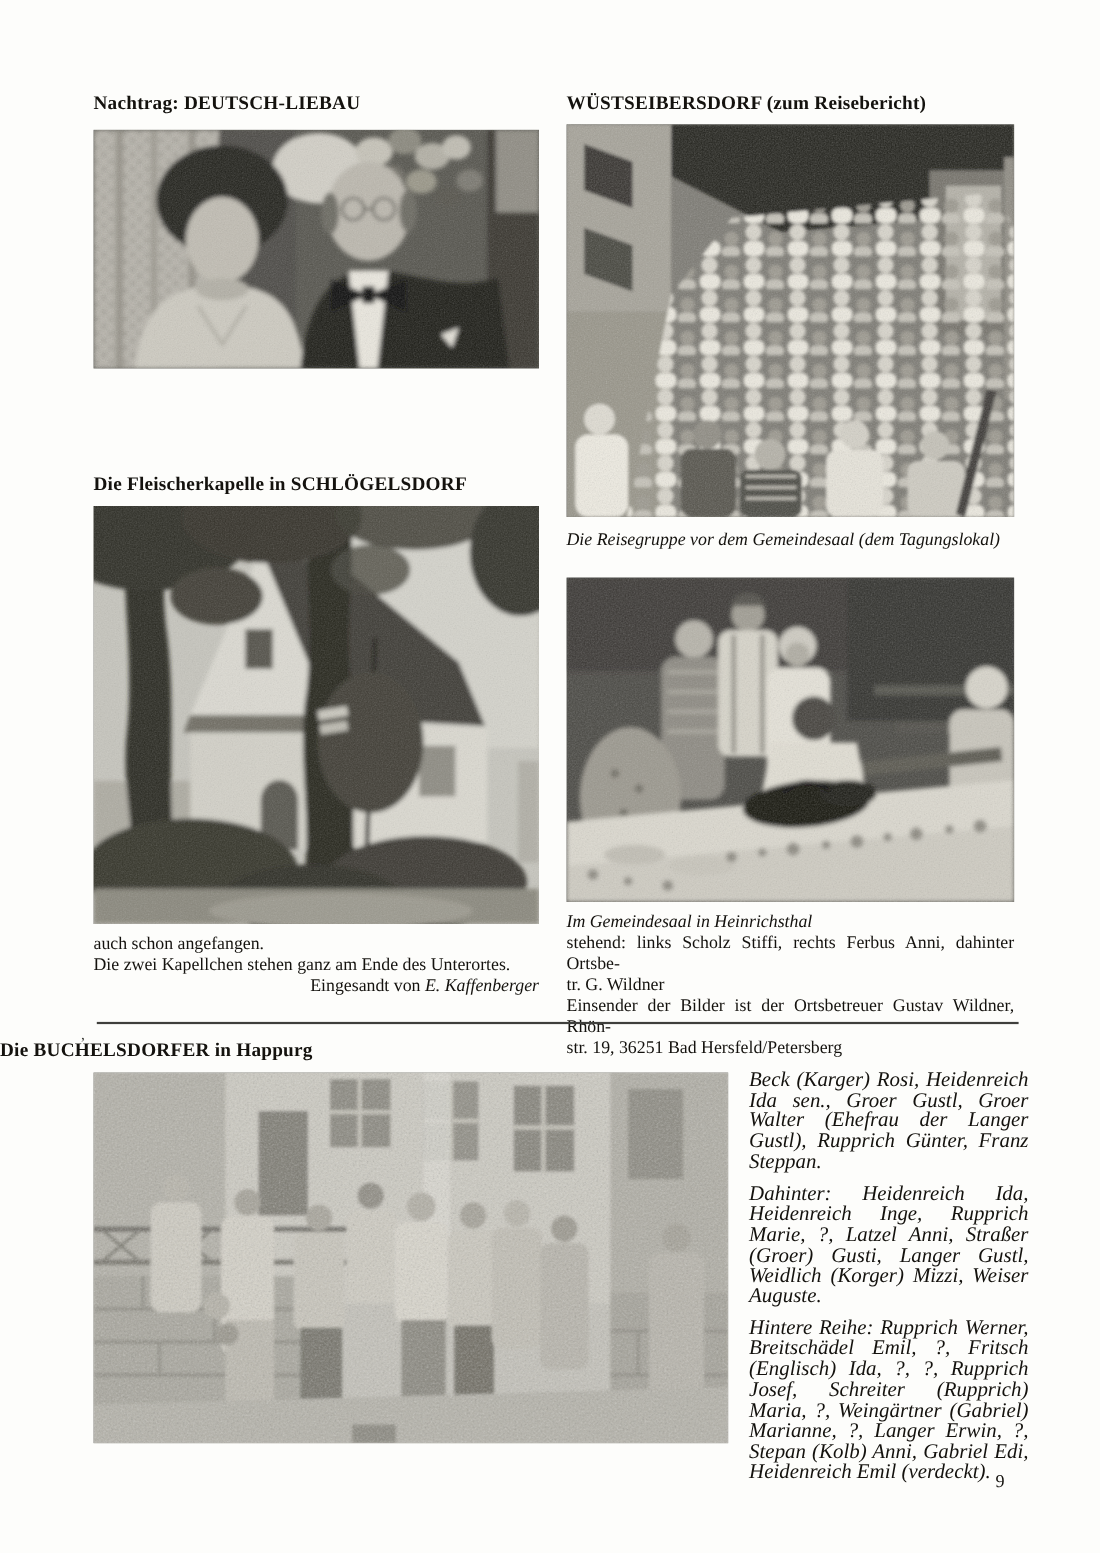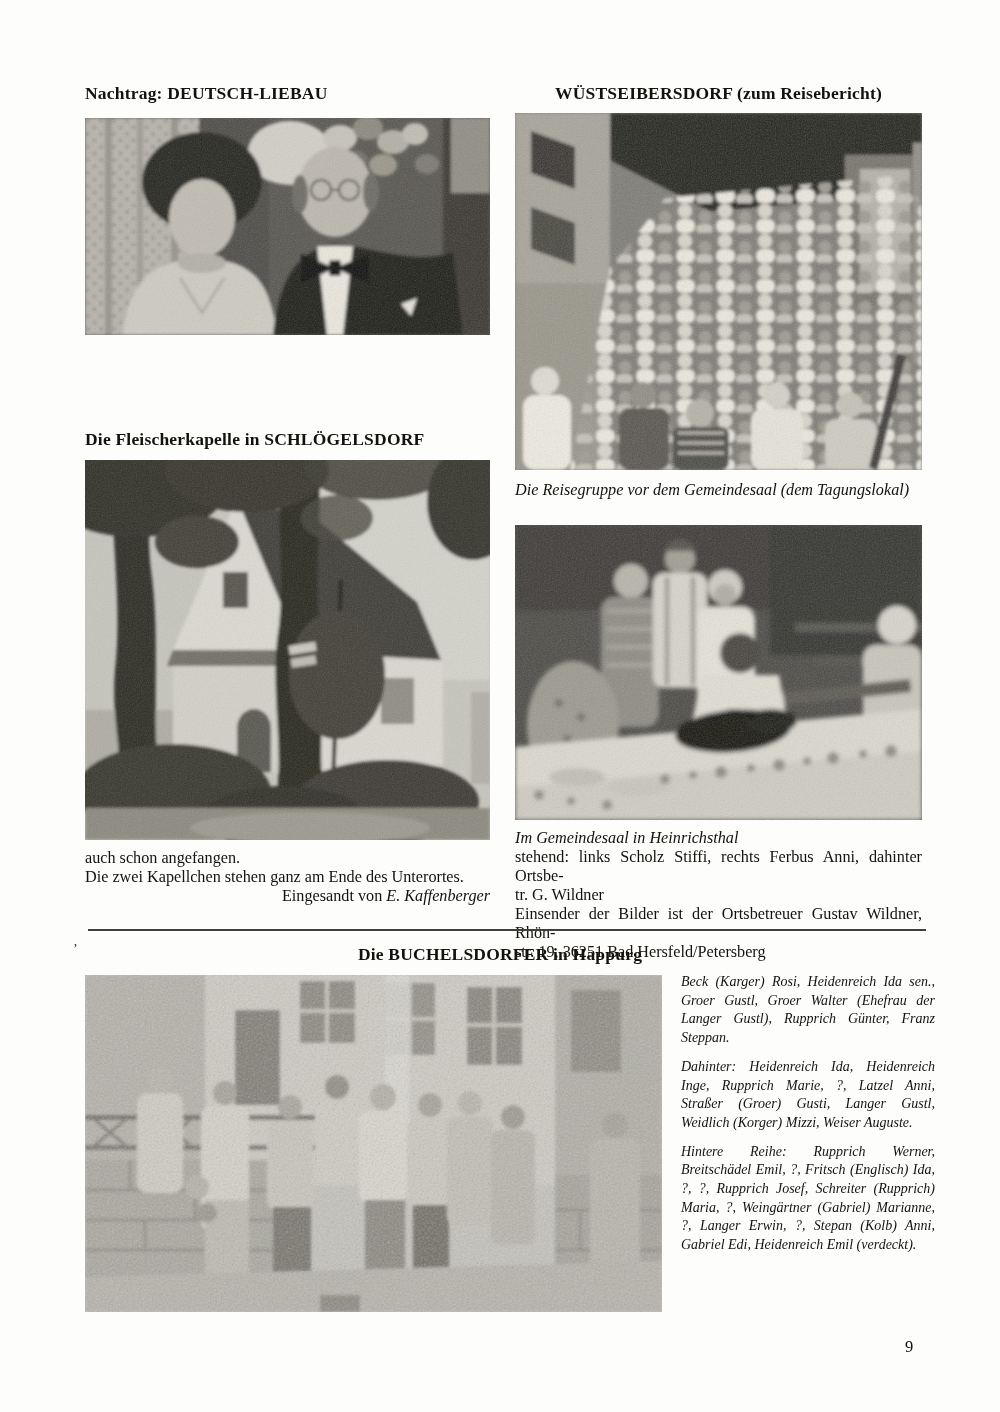--- a/index.html
+++ b/index.html
@@ -1,28 +1,28 @@
 <!DOCTYPE html>
 <html lang="de"><head>
 <meta charset="utf-8">
 <style>
   html,body{margin:0;padding:0;background:#d9d9d6;}
   .page{position:relative;width:1000px;height:1412px;margin:0 auto;background:#fdfdfb;
         font-family:"Liberation Serif",serif;color:#14120e;overflow:hidden;}
   .abs{position:absolute;}
   .h{font-weight:bold;font-size:17.5px;letter-spacing:.2px;white-space:nowrap;}
-  .center{text-align:center;}
+  .center{text-align:left;}
   .cap{font-size:16.2px;line-height:19px;}
   .cap .ln{min-height:19px;}
   .stretch{text-align:justify;text-align-last:justify;}
   .right{text-align:right;}
   .it{font-style:italic;}
   .photo{position:absolute;overflow:hidden;background:#8a8a85;}
   .photo svg{display:block;width:100%;height:100%;}
-  .textcol{font-style:italic;text-align:justify;font-size:14px;line-height:18.7px;}
+  .textcol{font-style:italic;text-align:justify;font-size:19px;line-height:18.7px;}
   .textcol p{margin:0 0 10px 0;}
   .divider{position:absolute;background:#3f3f3c;}
   .pagenum{font-size:16.5px;}
   .stray{font-size:14px;color:#3a3a36;}
 </style>
 </head>
 <body>
 
 <div class="page">
 

